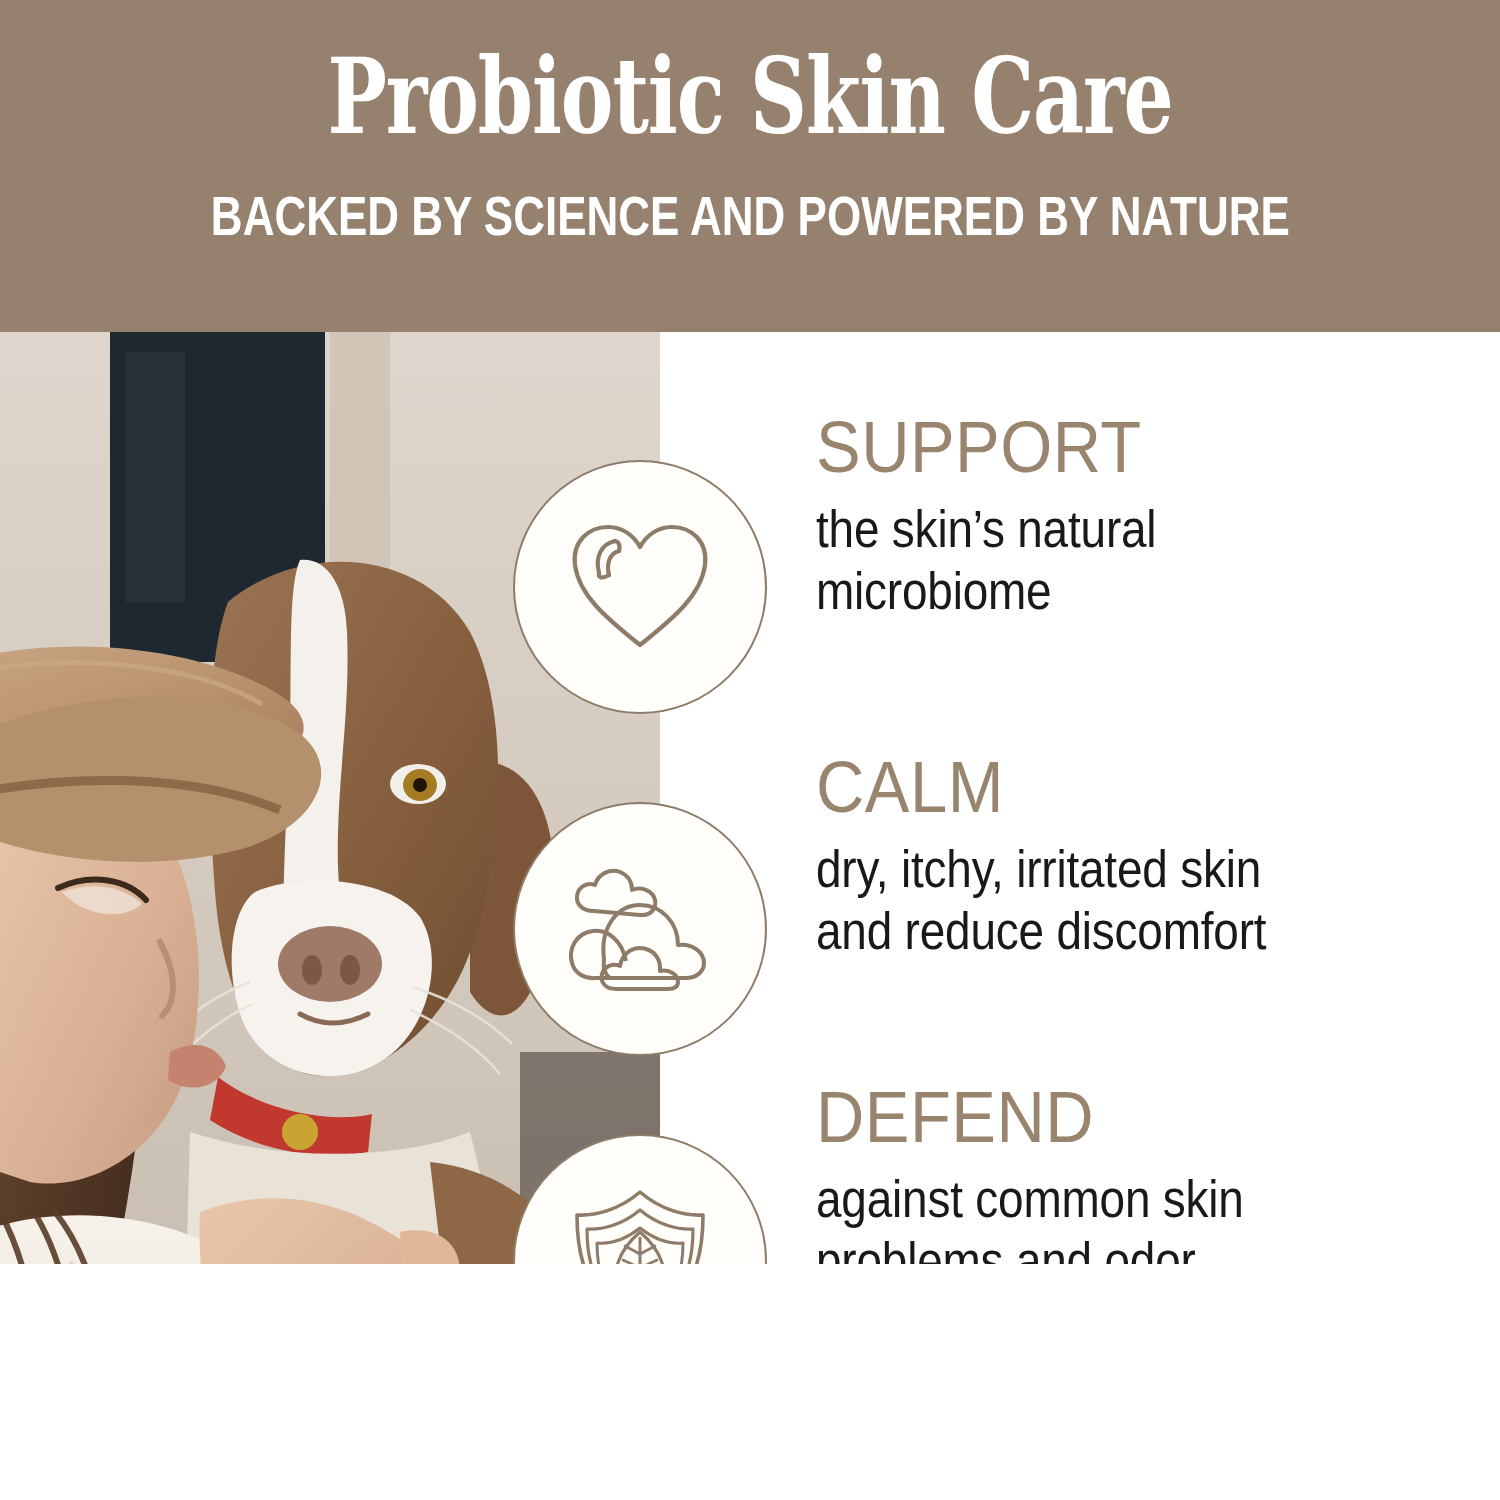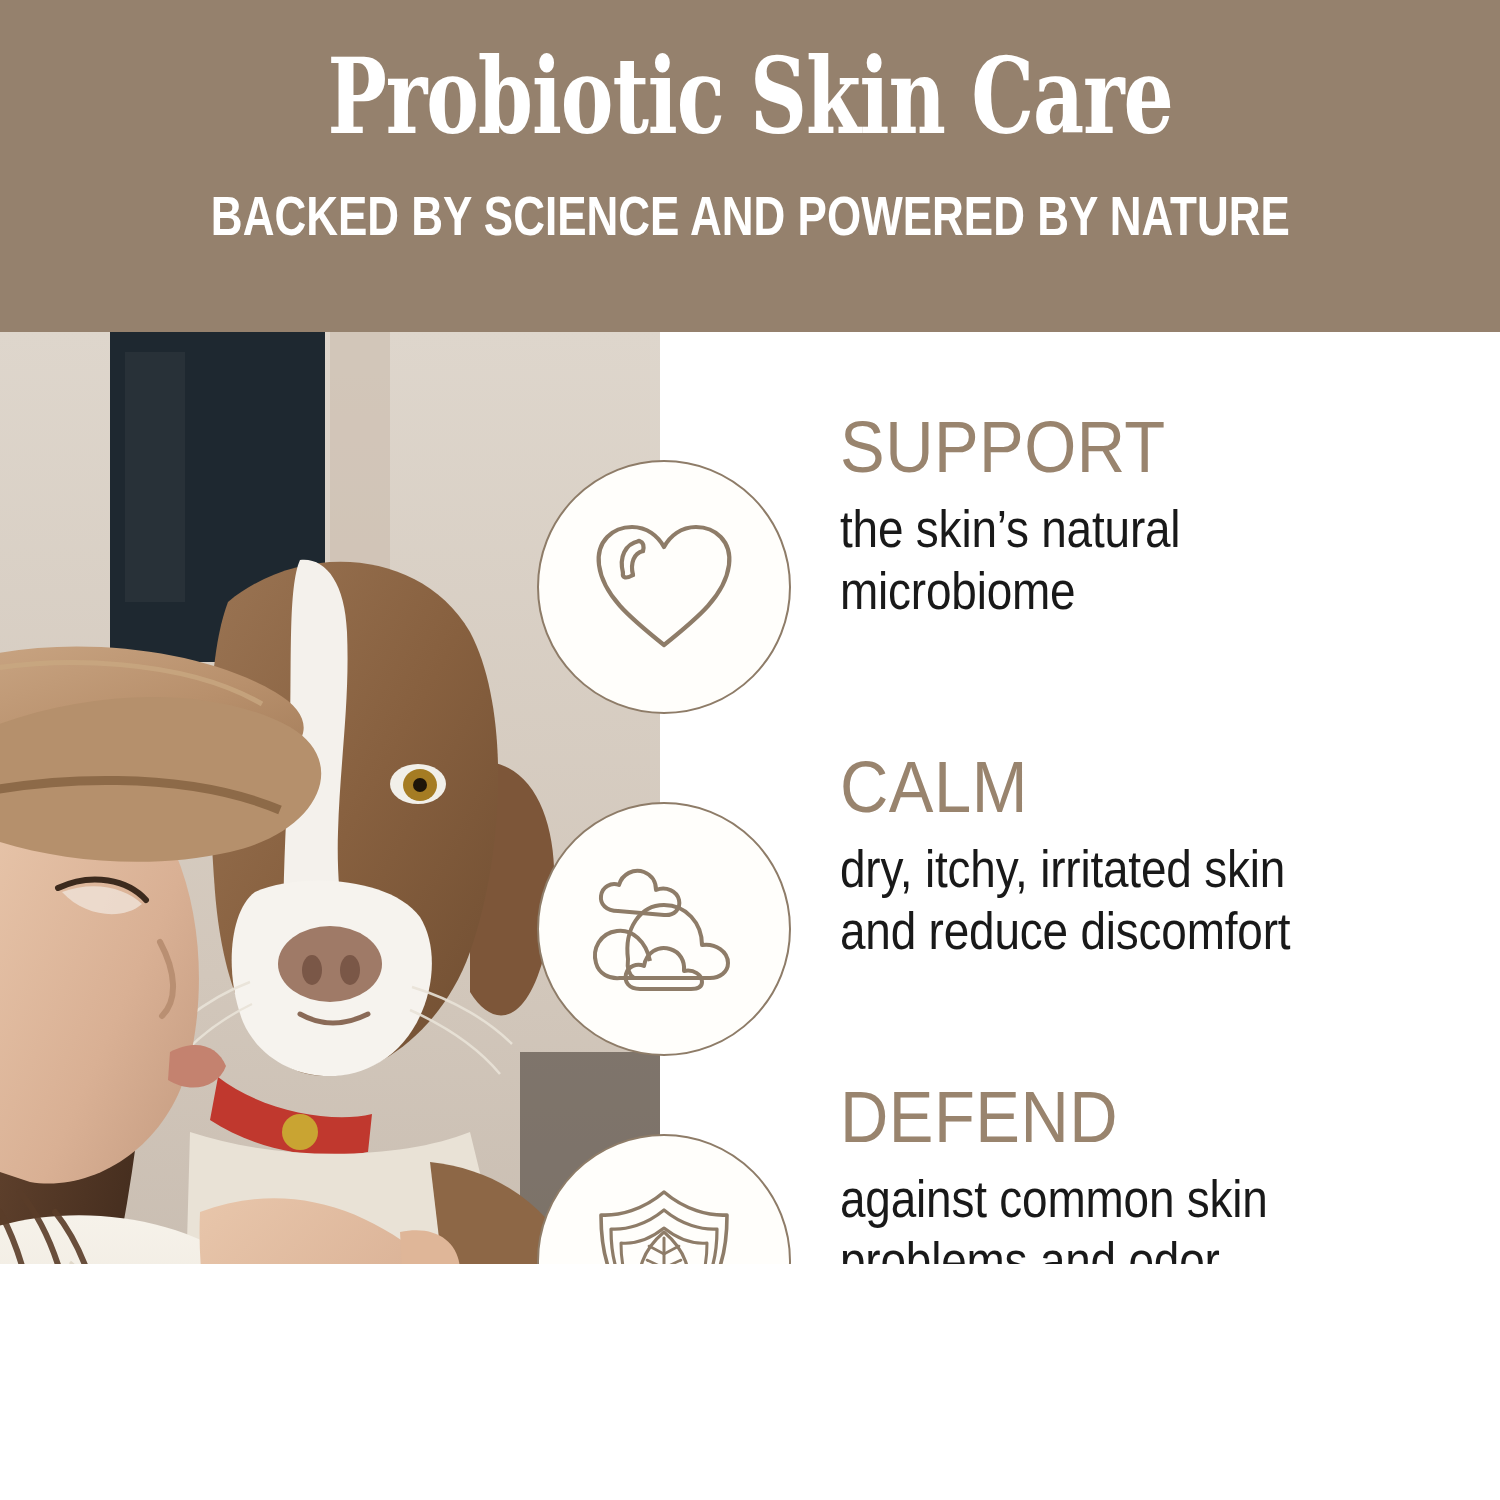--- a/index.html
+++ b/index.html
@@ -67,21 +67,21 @@
     width: 660px;
     height: 1168px;
     overflow: hidden;
     background: #b9ada2;
   }
   .photo-svg { display: block; width: 660px; height: 1168px; }
 
   
   .features {
     position: absolute;
-    left: 660px; top: 332px;
+    left: 636px; top: 332px;
     width: 840px;
     height: 1168px;
   }
 
   .feature {
     position: absolute;
     left: 0;
     width: 840px;
   }
   .feature-1 { top: 80px; }

